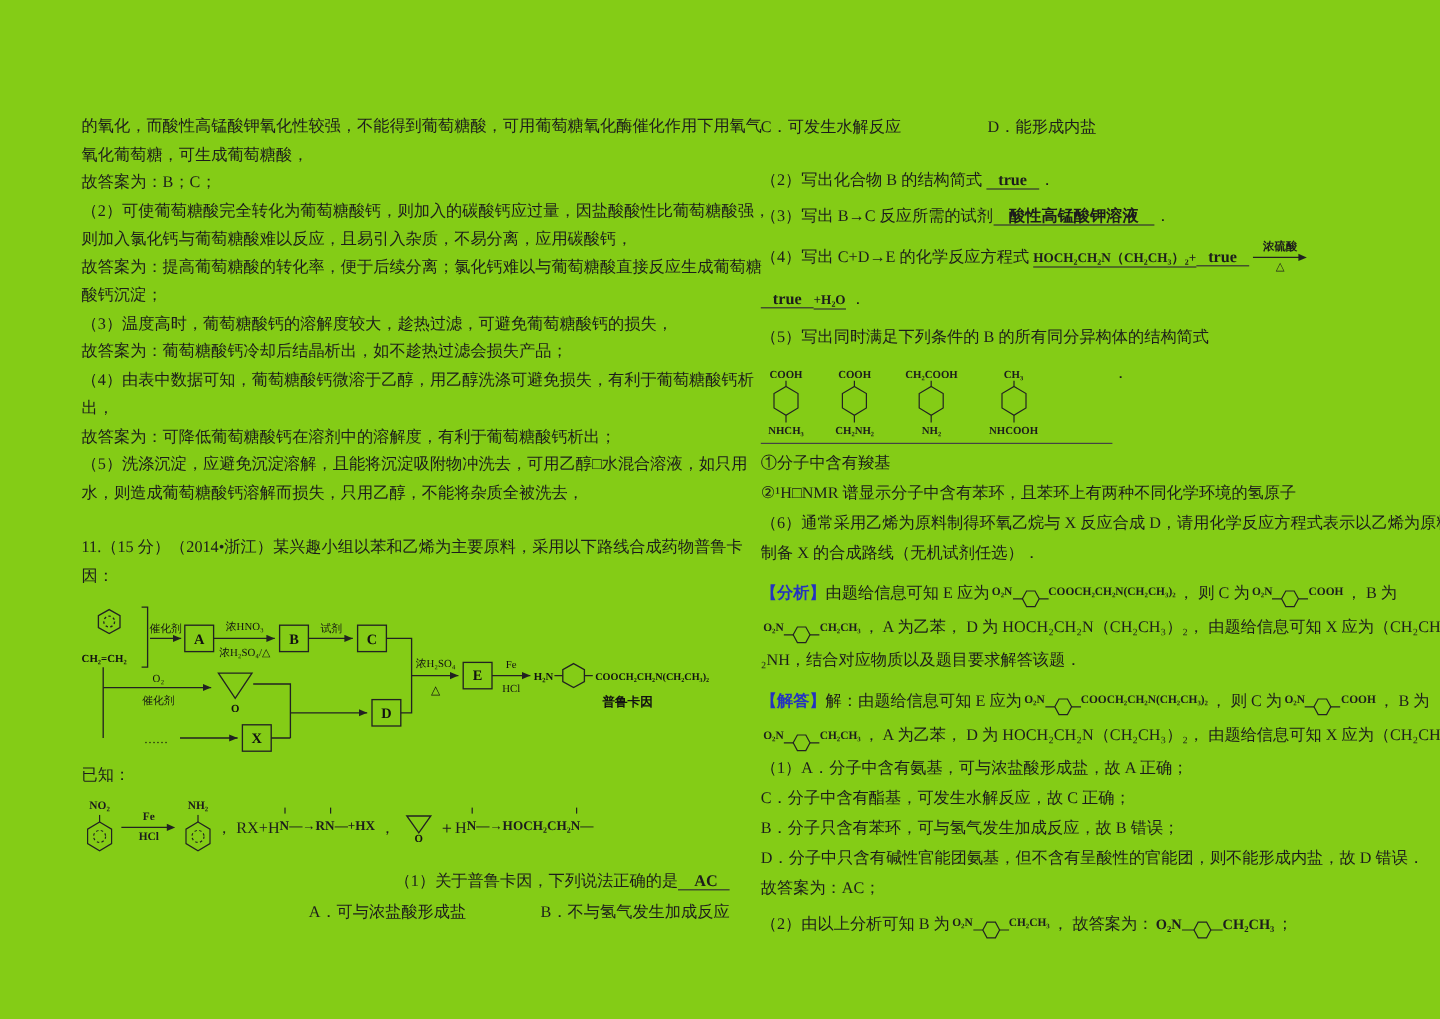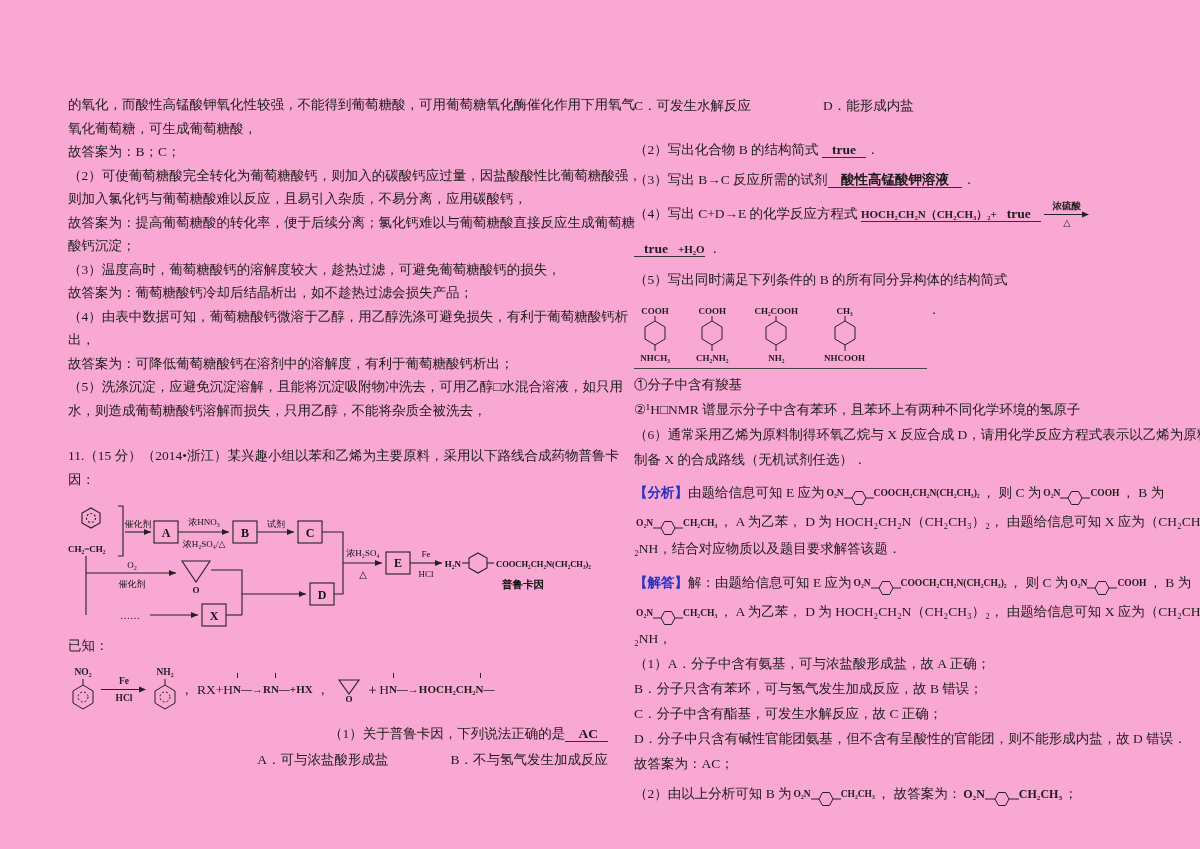--- a/index.html
+++ b/index.html
@@ -1,18 +1,18 @@
 <!DOCTYPE html>
 <html style="--lblblue: #2433c0;"><head>
 <meta charset="utf-8">
 <style>
   html,body{margin:0;padding:0;background:#ffffff;}
   body{width:1200px;height:849px;overflow:hidden;
        font-family:"Liberation Serif","DejaVu Serif",serif;color:#1c1c1c;}
-  .page{position:relative;width:1200px;height:849px;background:#f9a8d4;}
+  .page{position:relative;width:1200px;height:849px;background:#84cc16;}
   .col{position:absolute;top:93px;}
   #col-left{left:68px;width:540px;}
   #col-right{left:634px;width:548px;}
   .line{font-size:13.5px;line-height:23.5px;white-space:nowrap;}
   #col-right .line{line-height:25px;}
   .line span.t{white-space:pre;}
   .gap{height:22px;}
   .f{font-weight:bold;font-size:11px;}
   .ans{font-weight:bold;border-bottom:1.2px solid #333;padding:0 10px;}
   .ul{border-bottom:1.2px solid #333;padding-bottom:1px;}
@@ -271,24 +271,23 @@
           </span><span class="t">， B 为</span></div>
         <div class="line" style="margin-top: 3px;"><span class="chem">
             <span class="cf">O₂N</span>
             <svg width="30" height="16">
               <polygon points="8,8 11.5,1.5 18.5,1.5 22,8 18.5,14.5 11.5,14.5" fill="none" stroke="#222" stroke-width="1"></polygon>
               <line x1="0" y1="8" x2="8" y2="8" stroke="#222"></line>
               <line x1="22" y1="8" x2="30" y2="8" stroke="#222"></line>
             </svg>
             <span class="cf">CH₂CH₃</span>
           </span><span class="t">， A 为乙苯， D 为 HOCH₂CH₂N（CH₂CH₃）₂， 由题给信息可知 X 应为（CH₂CH₃）</span></div>
-        <div class="line"><span class="t">₂NH，</span></div>
         <div class="line"><span class="t">（1）A．分子中含有氨基，可与浓盐酸形成盐，故 A 正确；</span></div>
+        <div class="line"><span class="t">C．分子中含有酯基，可发生水解反应，故 C 正确；</span></div>
         <div class="line"><span class="t">B．分子只含有苯环，可与氢气发生加成反应，故 B 错误；</span></div>
-        <div class="line"><span class="t">C．分子中含有酯基，可发生水解反应，故 C 正确；</span></div>
         <div class="line"><span class="t">D．分子中只含有碱性官能团氨基，但不含有呈酸性的官能团，则不能形成内盐，故 D 错误．</span></div>
         <div class="line"><span class="t">故答案为：AC；</span></div>
         <div class="line" style="margin-top: 5px;"><span class="t">（2）由以上分析可知 B 为</span><span class="chem">
             <span class="cf">O₂N</span>
             <svg width="30" height="16">
               <polygon points="8,8 11.5,1.5 18.5,1.5 22,8 18.5,14.5 11.5,14.5" fill="none" stroke="#222" stroke-width="1"></polygon>
               <line x1="0" y1="8" x2="8" y2="8" stroke="#222"></line>
               <line x1="22" y1="8" x2="30" y2="8" stroke="#222"></line>
             </svg>
             <span class="cf">CH₂CH₃</span>

